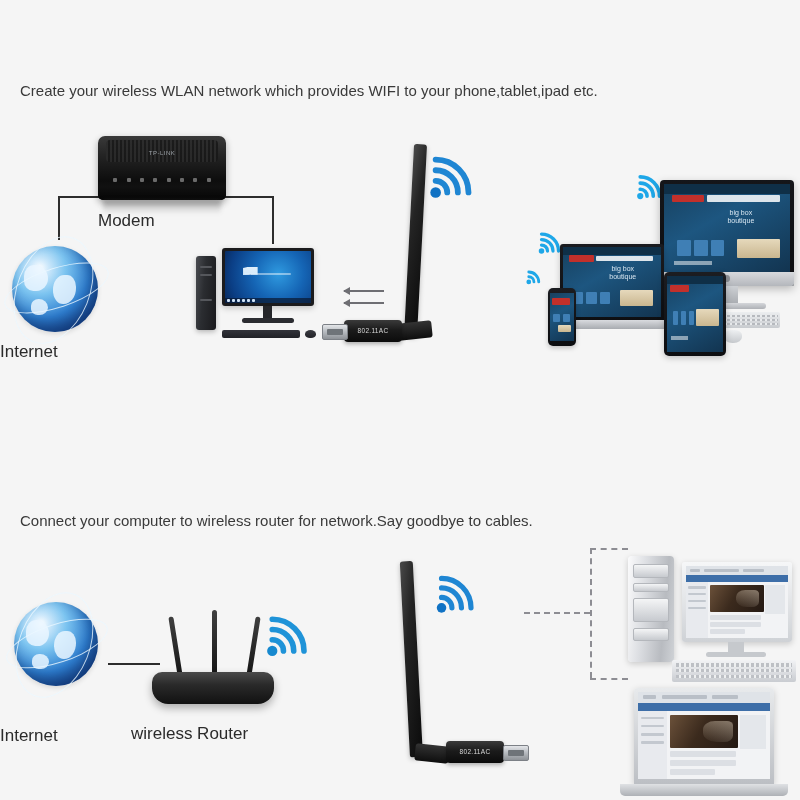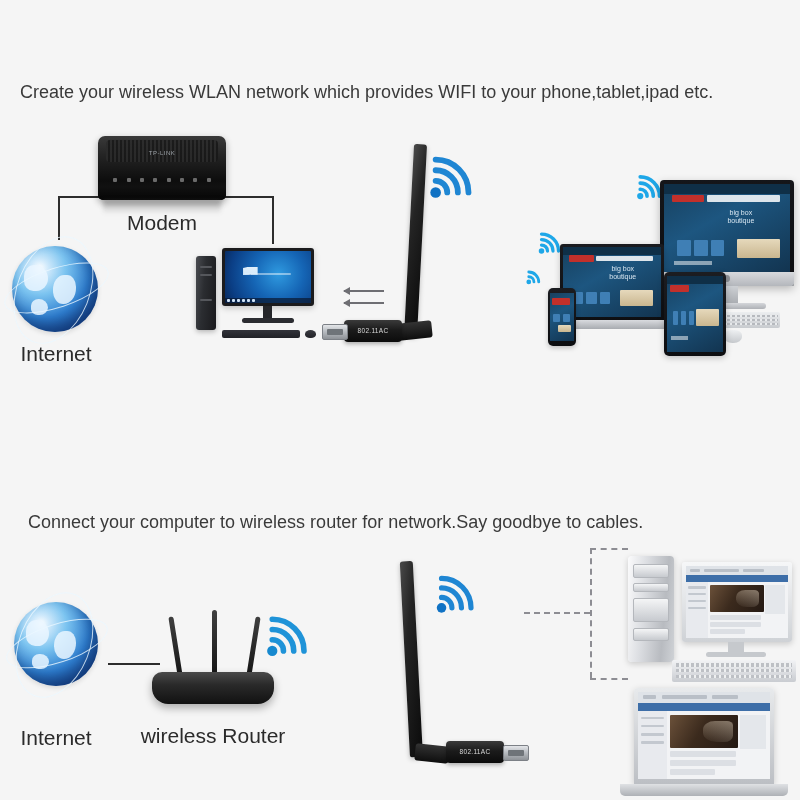--- a/index.html
+++ b/index.html
@@ -31,21 +31,21 @@
     box-shadow: 0 0 0 1px rgba(40,170,230,.35);
   }
   .banner-pill span {
     color: #d9f4ff;
     font-size: 27px;
     letter-spacing: .2px;
     white-space: nowrap;
   }
   .section-desc {
     position: absolute;
-    font-size: 18px;
+    font-size: 15px;
     color: #3a3a3a;
     white-space: nowrap;
   }
 
   
   .globe {
     position: absolute;
     border-radius: 50%;
     background:
       radial-gradient(circle at 32% 26%, #ffffff 0%, #cfe9fb 10%, #7cc4f0 30%, #2f7fd0 58%, #1b4f9c 82%, #123872 100%);
@@ -59,23 +59,23 @@
     border-radius: 45% 55% 50% 40%;
   }
   .globe .ring {
     position: absolute;
     border: 1.4px solid rgba(235,248,255,.8);
     border-radius: 50%;
     background: transparent;
   }
   .label-text {
     position: absolute;
-    font-size: 21px;
+    font-size: 17px;
     color: #2b2b2b;
-    text-align: center;
+    text-align: left;
     white-space: nowrap;
   }
 
   
   .vline { position: absolute; width: 2px; background: #2d2d2d; }
   .hline { position: absolute; height: 2px; background: #2d2d2d; }
   .dash-v {
     position: absolute; width: 0;
     border-left: 2px dashed #8d8d93;
   }
@@ -599,21 +599,21 @@
         </div>
       <div class="web-box" style="right:14%; bottom:18%; width:54%; height:16%;"></div>
     </div>
   </div>
 
 </div>
 
 <div class="section" id="station-section">
 
 
-  <div class="section-desc" style="left:28px; top:92px;">Connect your computer to wireless router for network.Say goodbye to cables.</div>
+  <div class="section-desc" style="left:20px; top:92px;">Connect your computer to wireless router for network.Say goodbye to cables.</div>
 
   <div class="globe" style="left:14px; top:182px; width:84px; height:84px;">
     <div class="land" style="left:14%; top:22%; width:28%; height:30%;"></div>
     <div class="land" style="left:48%; top:34%; width:26%; height:34%; border-radius:50% 40% 55% 45%;"></div>
     <div class="land" style="left:22%; top:62%; width:20%; height:18%;"></div>
     <div class="ring" style="left:-12%; top:26%; width:124%; height:44%; transform: rotate(-18deg);"></div>
     <div class="ring" style="left:6%; top:-14%; width:82%; height:128%; transform: rotate(22deg);"></div>
   </div>
   <div class="label-text" style="left:0px; top:306px; width:112px;">Internet</div>
 

